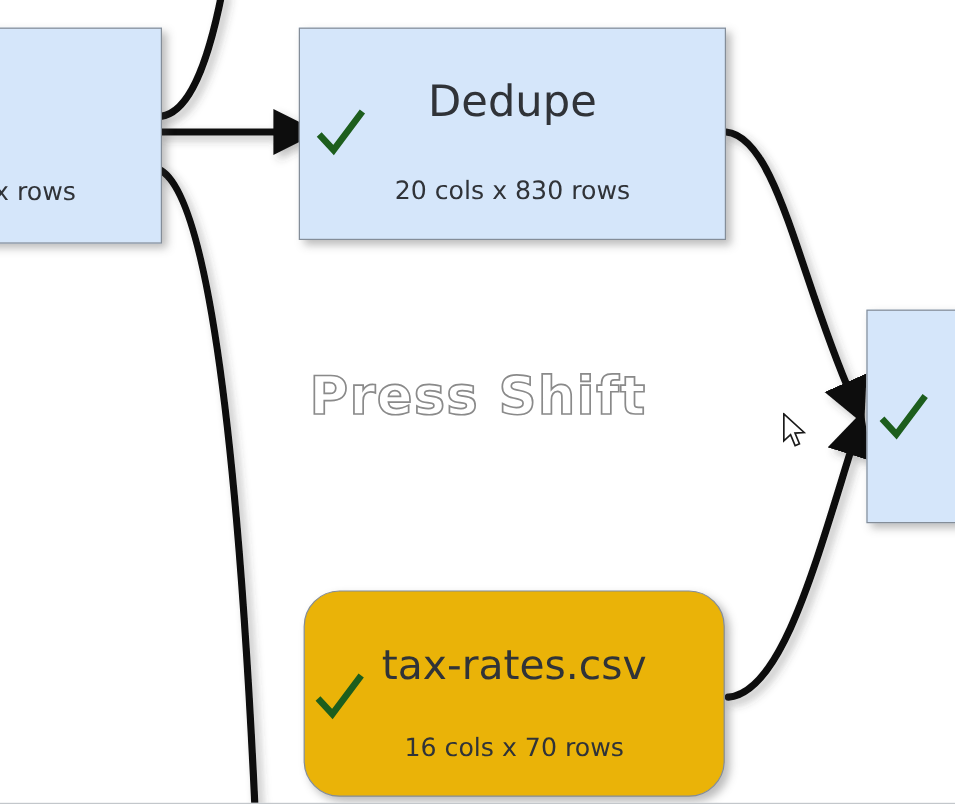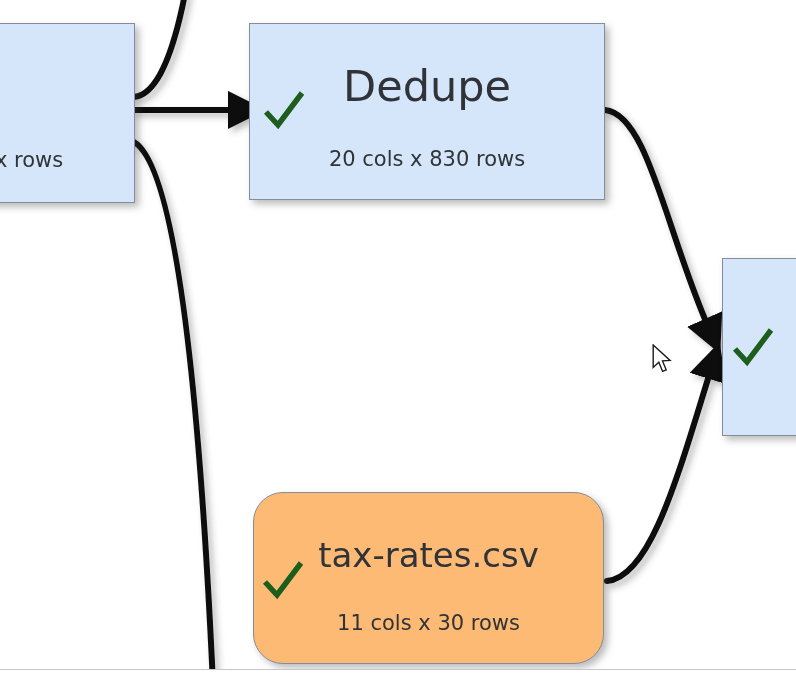--- a/index.html
+++ b/index.html
@@ -40,21 +40,21 @@
   }
   .node.rounded {
     border-radius: 30px;
   }
   .node-title {
     position: absolute;
     left: 0;
     right: 0;
     text-align: center;
     color: #303338;
-    font-size: 43px;
+    font-size: 36px;
     line-height: 40px;
     white-space: nowrap;
   }
   .node-sub {
     position: absolute;
     left: 0;
     right: 0;
     text-align: center;
     color: #303338;
     font-size: 21px;
@@ -135,37 +135,38 @@
 
   <div class="node rect" style="left:249px; top:23px; width:356px; height:177px; background:#d5e6fa;">
     <div class="node-title" style="top:42px;">Dedupe</div>
     <div class="node-sub" style="top:123px;">20 cols x 830 rows</div>
   </div>
 
   <div class="node rect" style="left:722px; top:258px; width:140px; height:178px; background:#d5e6fa;">
     <div class="node-sub" style="top:113px; left:0; right:-10px; text-align:right;">1</div>
   </div>
 
-  <div class="node rounded" style="left:253px; top:492px; width:351px; height:172px; background:#fdba74;">
+  <div class="node rounded" style="left:253px; top:492px; width:351px; height:172px; background:#eab308;">
     <div class="node-title" style="top:42px; font-size:34px;">tax-rates.csv</div>
-    <div class="node-sub" style="top:118px;">11 cols x 30 rows</div>
+    <div class="node-sub" style="top:118px;">16 cols x 70 rows</div>
   </div>
 
   <svg class="check" style="left:262px; top:88px;" viewBox="0 0 44 44">
     <path d="M4,24 L16,37 L40,5" fill="none" stroke="#1d5e1d" stroke-width="5.5" stroke-linecap="butt" stroke-linejoin="miter"></path>
   </svg>
 
   <svg class="check" style="left:731px; top:325px;" viewBox="0 0 44 44">
     <path d="M4,24 L16,37 L40,5" fill="none" stroke="#1d5e1d" stroke-width="5.5" stroke-linecap="butt" stroke-linejoin="miter"></path>
   </svg>
 
   <svg class="check" style="left:261px; top:558px;" viewBox="0 0 44 44">
     <path d="M4,24 L16,37 L40,5" fill="none" stroke="#1d5e1d" stroke-width="5.5" stroke-linecap="butt" stroke-linejoin="miter"></path>
   </svg>
 
+  <div id="hint">Press Shift</div>
 
   <svg id="cursor" viewBox="0 0 22 32">
     <path d="M1.2,1 L1.2,23.4 L6.8,18.2 L10.6,27.4 L14.2,25.8 L10.5,16.9 L18.1,16.4 Z" fill="#ffffff" stroke="#1a1a1a" stroke-width="1.4" stroke-linejoin="miter"></path>
   </svg>
 
   <div id="bottom-edge"></div>
 
 </div>
 
 </body></html>

